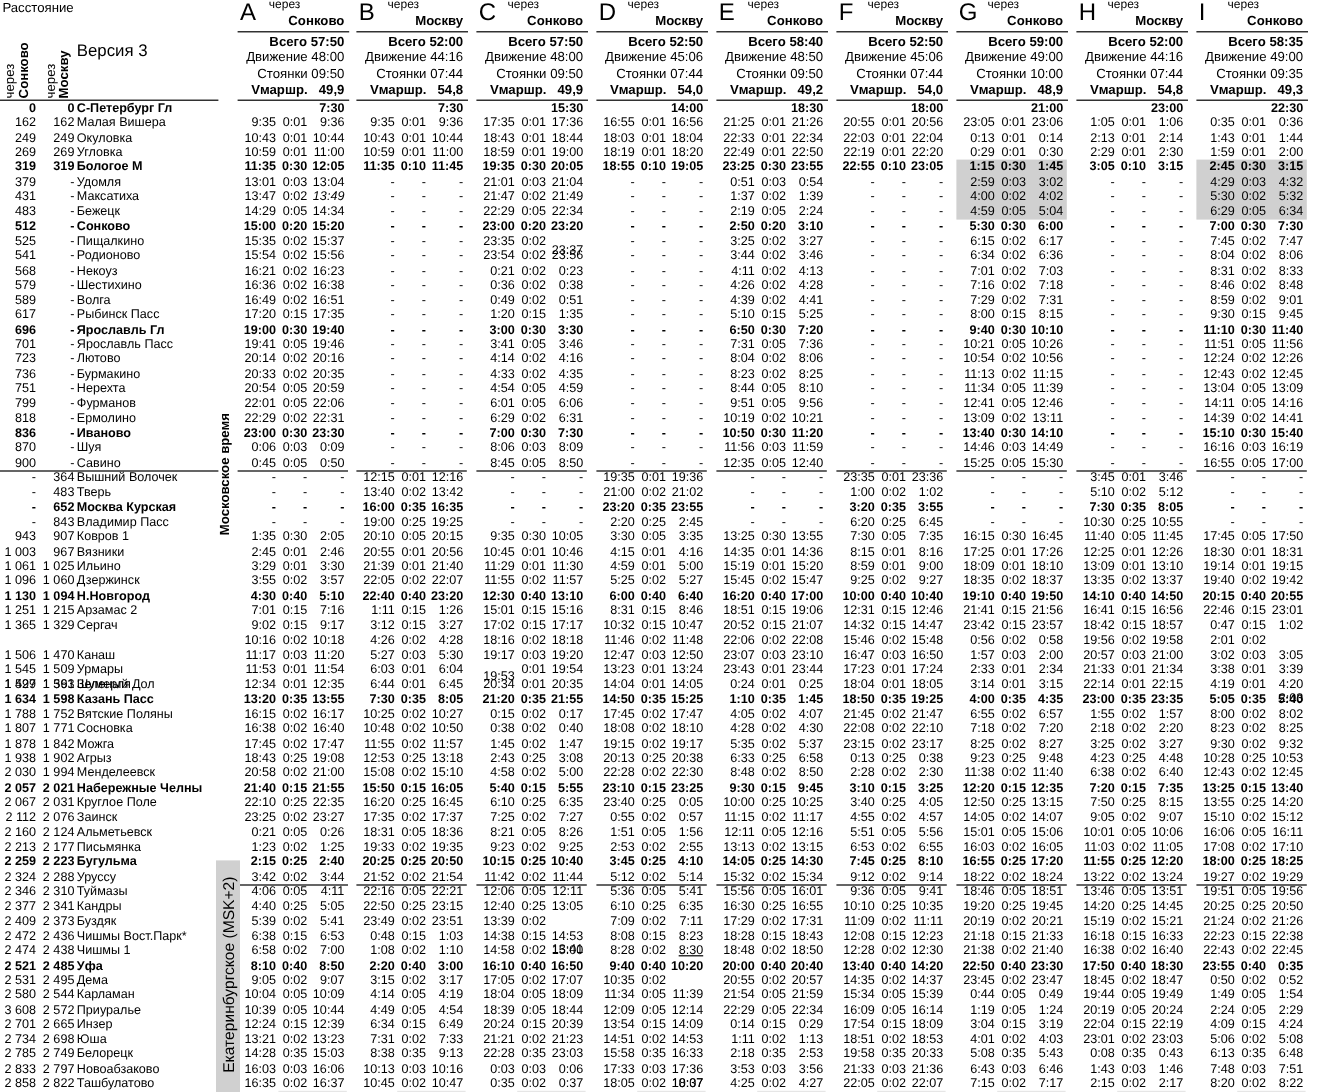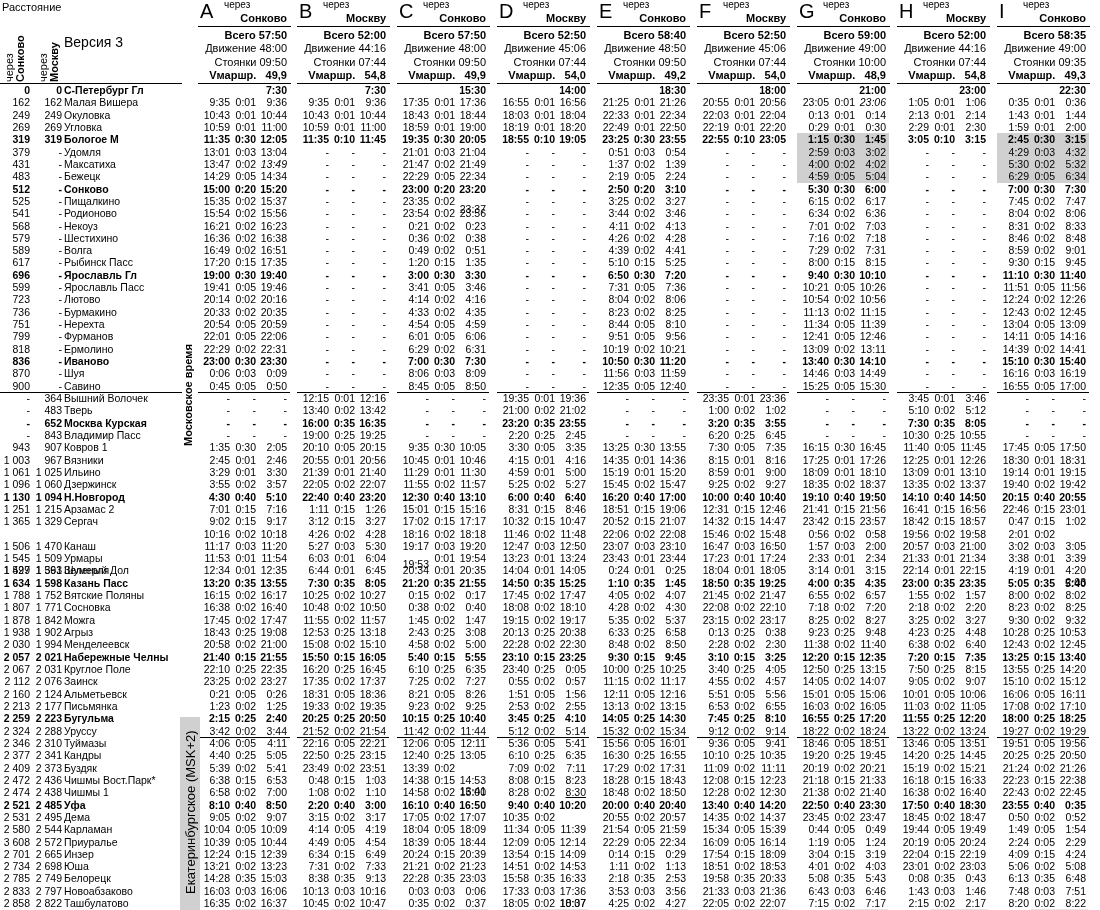--- a/index.html
+++ b/index.html
@@ -119,21 +119,21 @@
       <span class="km1">617</span>
       <span class="km2">-</span>
       <span class="stname">Рыбинск Пасс</span>
     </div>
     <div class="row bold" style="top: 268.8px; width: 180px;">
       <span class="km1">696</span>
       <span class="km2">-</span>
       <span class="stname">Ярославль Гл</span>
     </div>
     <div class="row" style="top: 281.12px; width: 180px;">
-      <span class="km1">599</span>
+      <span class="km1">701</span>
       <span class="km2">-</span>
       <span class="stname">Ярославль Пасс</span>
     </div>
     <div class="row" style="top: 293.44px; width: 180px;">
       <span class="km1">723</span>
       <span class="km2">-</span>
       <span class="stname">Лютово</span>
     </div>
     <div class="row" style="top: 305.76px; width: 180px;">
       <span class="km1">736</span>
@@ -1718,21 +1718,21 @@
       <div class="stat" style="top:42px"><span>Движение</span> <span>49:00</span></div>
       <div class="stat" style="top:56px"><span>Стоянки</span> <span>10:00</span></div>
       <div class="stat" style="top:69px"><b>Vмаршр.</b>&nbsp;&nbsp; <b>48,9</b></div>
       <div class="hl2" style="top:83px"></div>
       <div class="shade" style="left:0;width:92px;top:133.28px;height:49.28px"></div>
       <div class="cell c-arr" style="top:84px;font-weight:bold;"></div>
       <div class="cell c-stop" style="top:84px;font-weight:bold;"></div>
       <div class="cell c-dep" style="top:84px;font-weight:bold;">21:00</div>
       <div class="cell c-arr" style="top:96.32px;">23:05</div>
       <div class="cell c-stop" style="top:96.32px;">0:01</div>
-      <div class="cell c-dep" style="top:96.32px;font-style:italic;">23:06</div>
+      <div class="cell c-dep" style="top:96.32px;">23:06</div>
       <div class="cell c-arr" style="top:108.64px;">0:13</div>
       <div class="cell c-stop" style="top:108.64px;">0:01</div>
       <div class="cell c-dep" style="top:108.64px;">0:14</div>
       <div class="cell c-arr" style="top:120.96000000000001px;">0:29</div>
       <div class="cell c-stop" style="top:120.96000000000001px;">0:01</div>
       <div class="cell c-dep" style="top:120.96000000000001px;">0:30</div>
       <div class="cell c-arr" style="top:133.28px;font-weight:bold;">1:15</div>
       <div class="cell c-stop" style="top:133.28px;font-weight:bold;">0:30</div>
       <div class="cell c-dep" style="top:133.28px;font-weight:bold;">1:45</div>
       <div class="cell c-arr" style="top:145.6px;">2:59</div>

